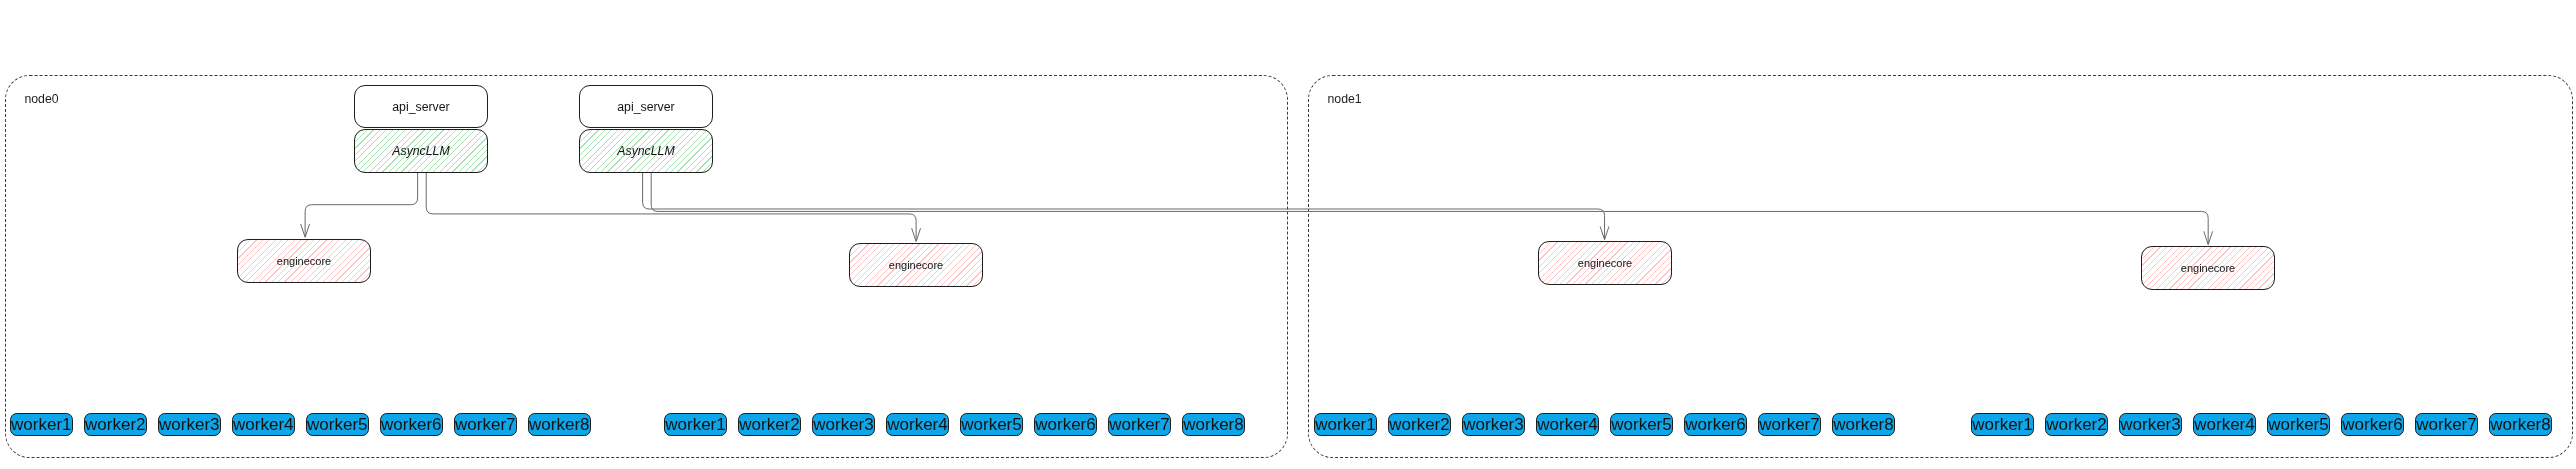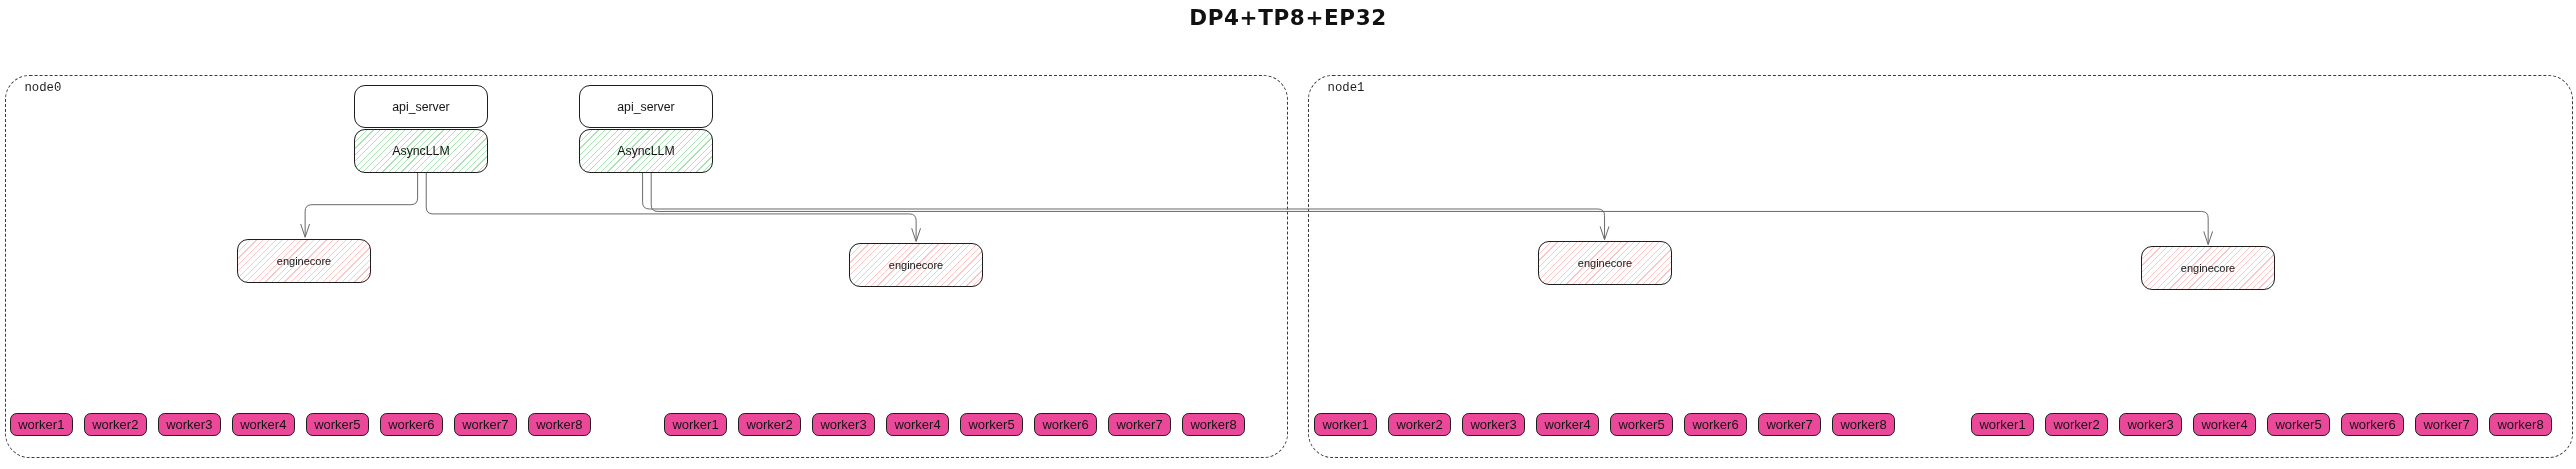--- a/index.html
+++ b/index.html
@@ -17,69 +17,69 @@
     font-size:21.5px;font-weight:600;letter-spacing:0.6px;color:#111;
     white-space:nowrap;
   }
   .node{
     position:absolute;
     border:1.5px dashed #3a3a3a;
     border-radius:24.6px;
     background:transparent;
   }
   .node-label{
-    position:absolute;top:5px;left:18.5px;
-    font-family:Liberation Mono, monospace;
+    position:absolute;top:16px;left:18.5px;
+    font-family:Liberation Sans, sans-serif;
     font-size:12.3px;font-weight:500;color:#1e1e1e;
   }
   .box{
     position:absolute;
     box-sizing:border-box;
     border:1.5px solid #1e1e1e;
     border-radius:11px;
     background:#ffffff;
     display:flex;align-items:center;justify-content:center;
     font-size:12.3px;color:#141414;
     white-space:nowrap;
     text-align:center;
   }
   .box.small-label{font-size:11px;}
   .box.green{
     background-image:repeating-linear-gradient(135deg,
       rgba(64,192,87,0) 0px, rgba(64,192,87,0) 3.7px,
       rgba(64,192,87,0.45) 3.7px, rgba(64,192,87,0.45) 4.5px);
+    font-style:italic;
   }
   .box.red{
     background-image:repeating-linear-gradient(135deg,
       rgba(224,49,49,0) 0px, rgba(224,49,49,0) 3.7px,
       rgba(250,110,110,0.40) 3.7px, rgba(250,110,110,0.40) 4.5px);
   }
   .worker-row{
     position:absolute;
     display:flex;gap:11px;
   }
   .worker{
     box-sizing:border-box;
     width:63px;height:23.4px;
     border:1.4px solid #1e1e1e;
     border-radius:6.8px;
-    background:#ec4899;
+    background:#0ea5e9;
     display:flex;align-items:center;justify-content:center;
-    font-size:13px;color:#141414;
+    font-size:17px;color:#141414;
     white-space:nowrap;
   }
   svg.edges{position:absolute;top:0;left:0;pointer-events:none;}
   svg.edges path{fill:none;stroke:#666;stroke-width:1.6px;stroke-linecap:round;stroke-linejoin:round;}
 </style>
 </head>
 <body>
 
 <div id="canvas">
 
-  <div class="title">DP4+TP8+EP32</div>
 
   <div class="node" style="left:4.9px;top:75px;width:1281px;height:381px;">
     <div class="node-label">node0</div>
   </div>
 
   <div class="node" style="left:1308px;top:75px;width:1263px;height:381px;">
     <div class="node-label">node1</div>
   </div>
 
   <svg class="edges" width="2576" height="469" viewBox="0 0 4188 763">

